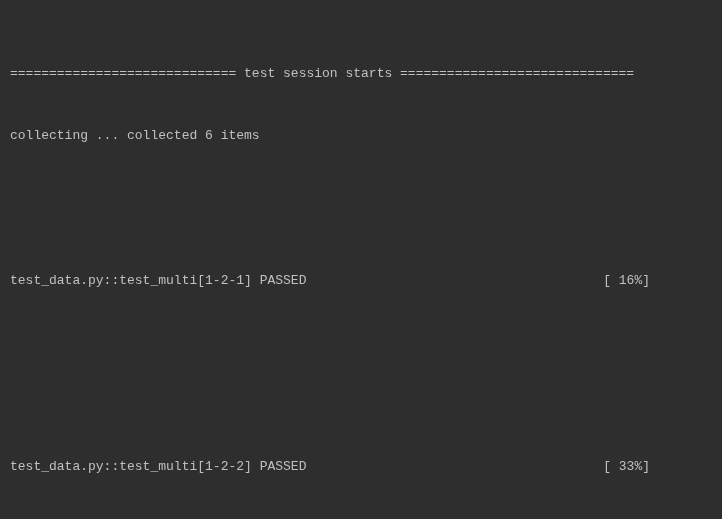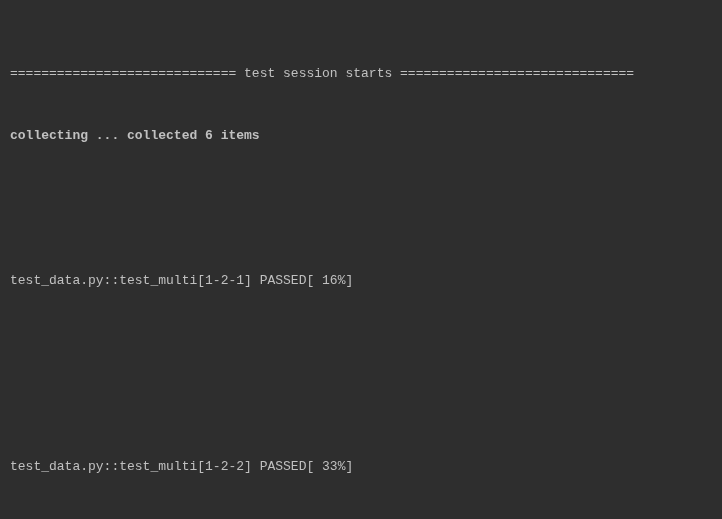--- a/index.html
+++ b/index.html
@@ -21,27 +21,27 @@
     .terminal-output {
       white-space: pre;
     }
     .header-line {
       display: block;
       margin-top: 12px;
     }
     .collecting-line {
       display: block;
       margin-bottom: 20px;
-      font-weight: bold;
     }
     .test-block {
       margin-bottom: 20px;
     }
     .test-line {
       display: flex;
+      justify-content: space-between;
       width: 640px;
     }
     .test-name {
       white-space: pre;
     }
     .test-percent {
       white-space: pre;
       font-family: Liberation Mono, monospace;
     }
     .test-output {

